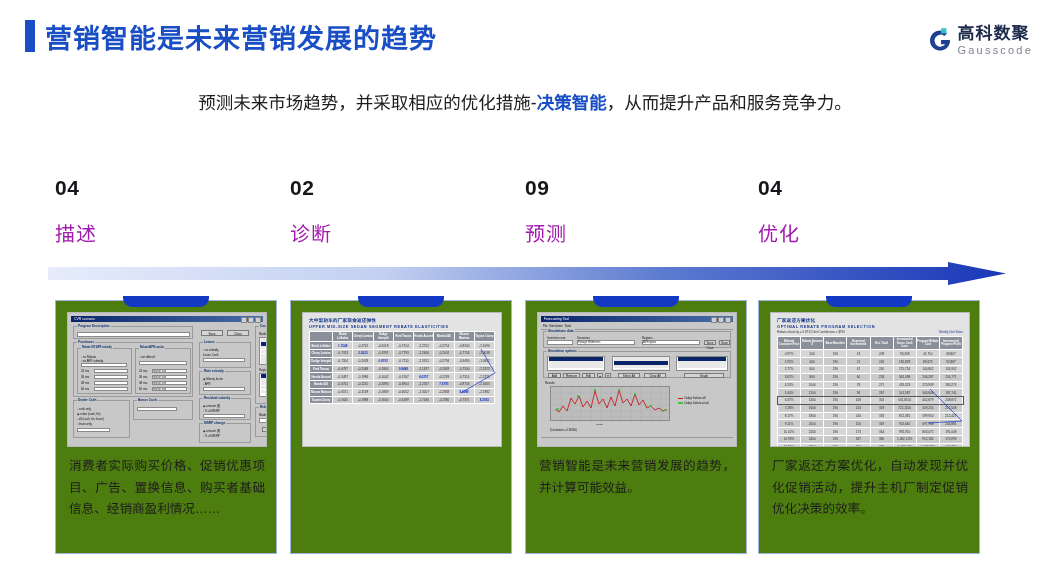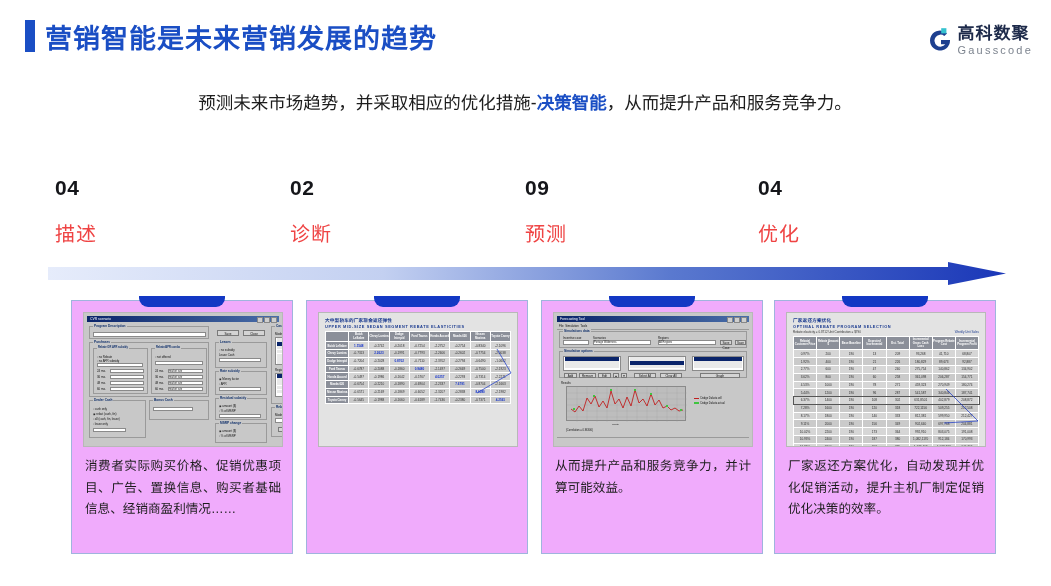--- a/index.html
+++ b/index.html
@@ -33,30 +33,30 @@
   .lead{
     position:absolute;left:45px;top:88px;width:960px;
     text-align:center;font-size:17.5px;line-height:1.75;color:#1d1d1d;
   }
   .lead .hl{color:#1a4ec4;font-weight:bold;}
 
   
   .steps{position:absolute;left:0;top:176px;width:1051px;height:72px;}
   .step{position:absolute;top:0;width:200px;}
   .step .num{font-size:21px;font-weight:bold;color:#15161a;letter-spacing:0.5px;}
-  .step .cn{font-size:20px;color:#ef4444;margin-top:18px;letter-spacing:1px;}
+  .step .cn{font-size:20px;color:#a21caf;margin-top:18px;letter-spacing:1px;}
 
   
   .arrow-wrap{position:absolute;left:48px;top:262px;width:958px;height:24px;}
 
   
   .cards{position:absolute;left:0;top:297px;width:1051px;height:262px;}
   .card{
     position:absolute;top:3px;width:222px;height:254px;
-    border:1px solid #9fb4dd;background:#f0abfc;box-sizing:border-box;margin-left:16px;
+    border:1px solid #9fb4dd;background:#4d7c0f;box-sizing:border-box;
   }
   .card-tab{
     position:absolute;top:-5px;left:50%;transform:translateX(-50%);
     width:86px;height:11px;background:#1338c4;
     border-radius:0 0 9px 9px;
   }
   .thumb{
     position:absolute;left:11px;top:11px;width:198px;height:133px;
     border:1px solid #b8b8b8;background:#cfcfcf;overflow:hidden;
   }
@@ -505,21 +505,21 @@
               </div>
             <div>
                 <i style="background:#3fc43f"></i>
                 <span>Dodge Dakota actual</span>
               </div>
           </div>
           <div class="rad" style="left:12px;top:116px;font-size:2.6px;">(Correlation = 0.96306)</div>
           <div class="txtline" style="left:3px;top:124px;width:192px;"></div>
         </div>
       </div>
-      <div class="caption">从而提升产品和服务竞争力，并计算可能效益。</div>
+      <div class="caption">营销智能是未来营销发展的趋势，并计算可能效益。</div>
     </div>
 
     <div class="card" style="left:758px">
       <div class="card-tab"></div>
       <div class="thumb">
         <div class="tbl">
           <div class="tbl-title">厂家返还方案优化</div>
           <div class="tbl-sub">OPTIMAL REBATE PROGRAM SELECTION</div>
           <div class="tbl-note">
             <span>Rebate elasticity = 0.8712   Unit Contribution = $790</span>

